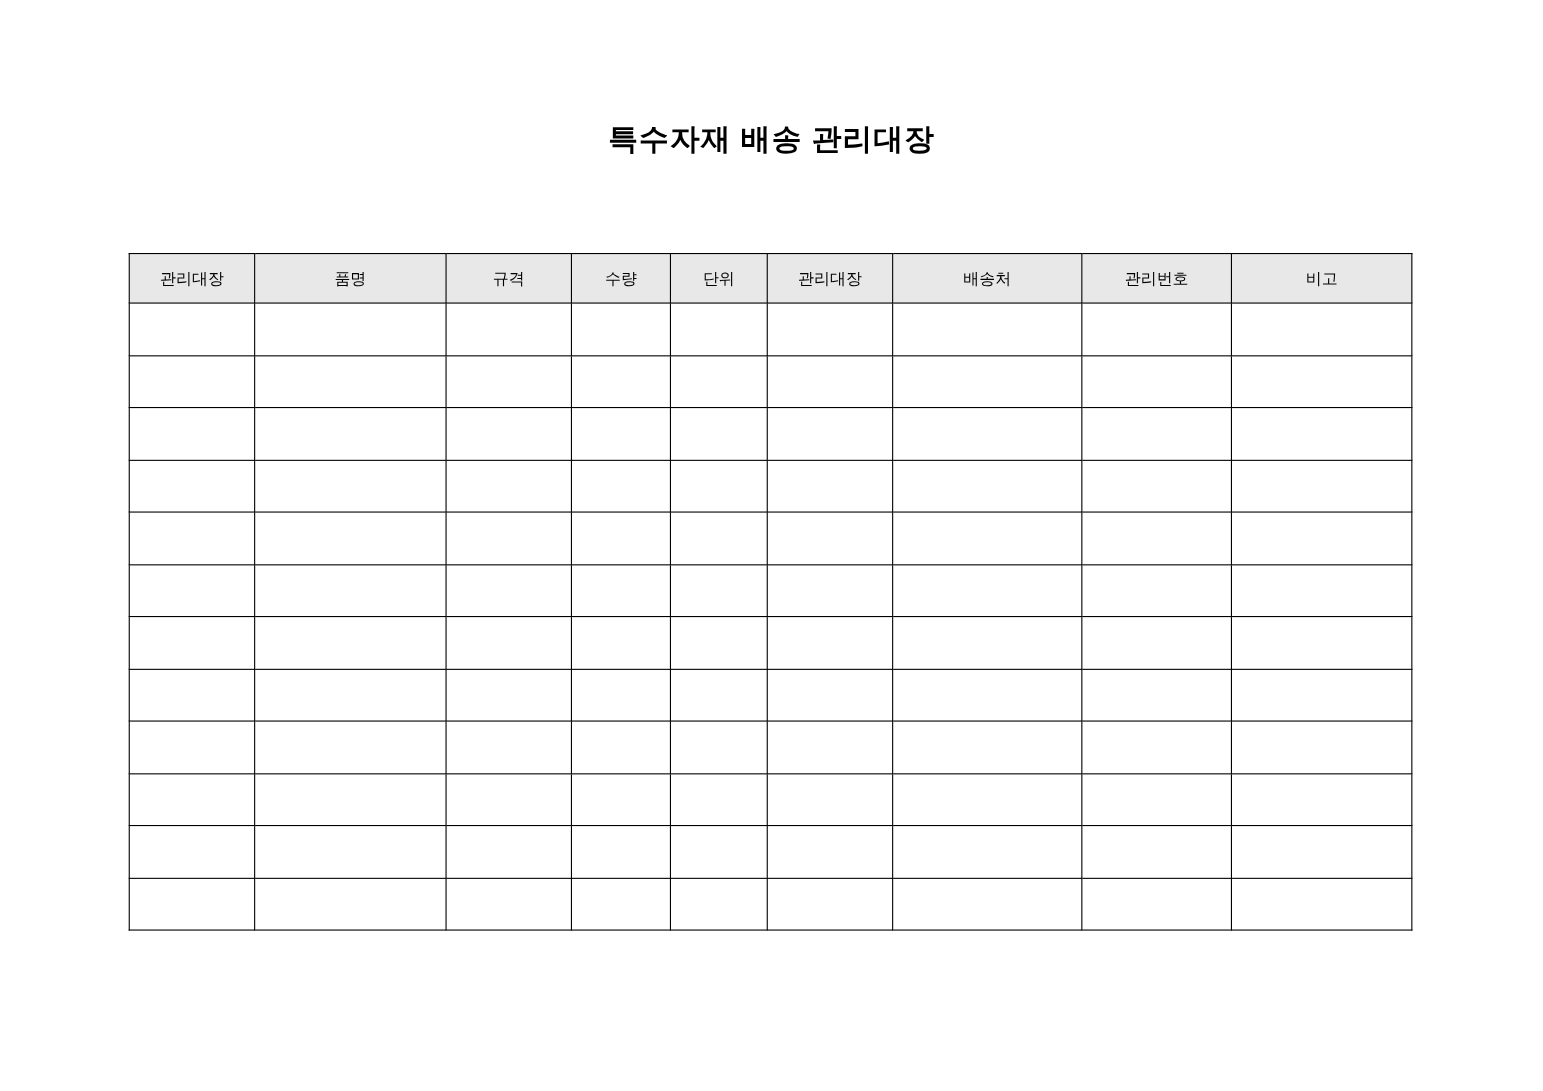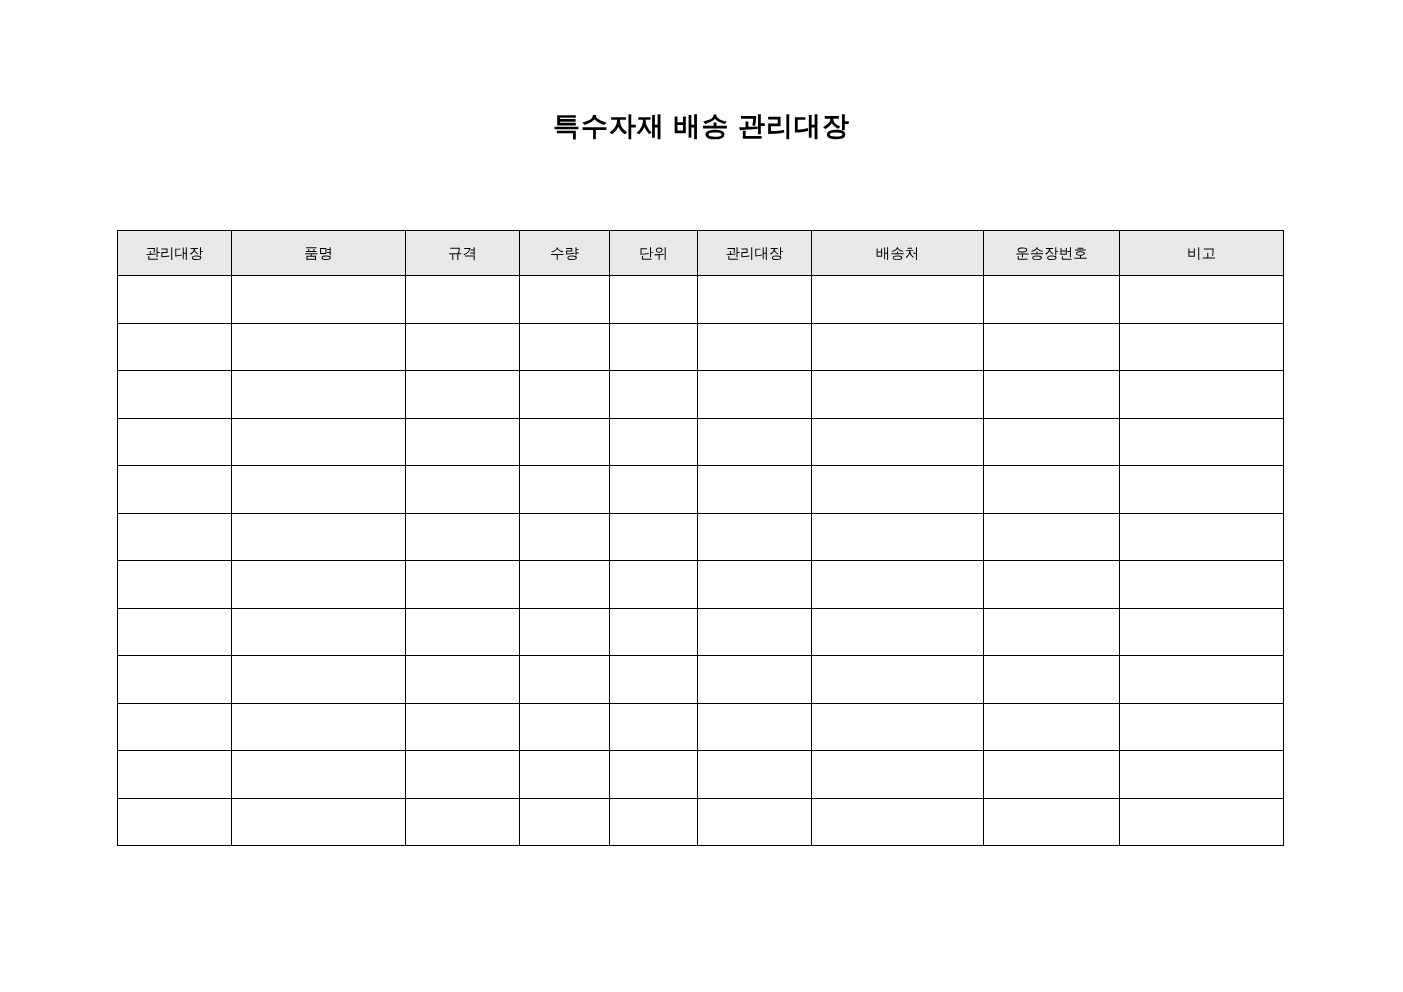--- a/index.html
+++ b/index.html
@@ -95,21 +95,21 @@
       </colgroup>
       <thead>
         <tr>
           <th>관리대장</th>
           <th>품명</th>
           <th>규격</th>
           <th>수량</th>
           <th>단위</th>
           <th>관리대장</th>
           <th>배송처</th>
-          <th>운송장번호</th>
+          <th>관리번호</th>
           <th>비고</th>
         </tr>
       </thead>
       <tbody>
         <tr>
           <td></td>
           <td></td>
           <td></td>
           <td></td>
           <td></td>

